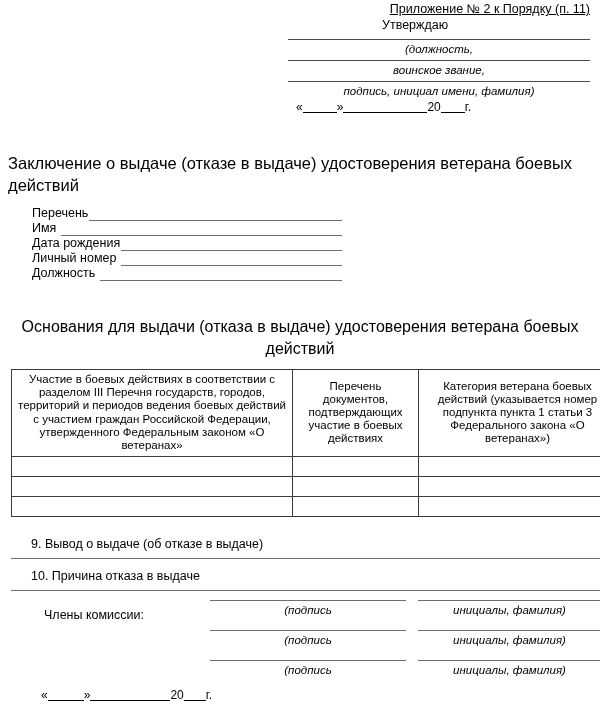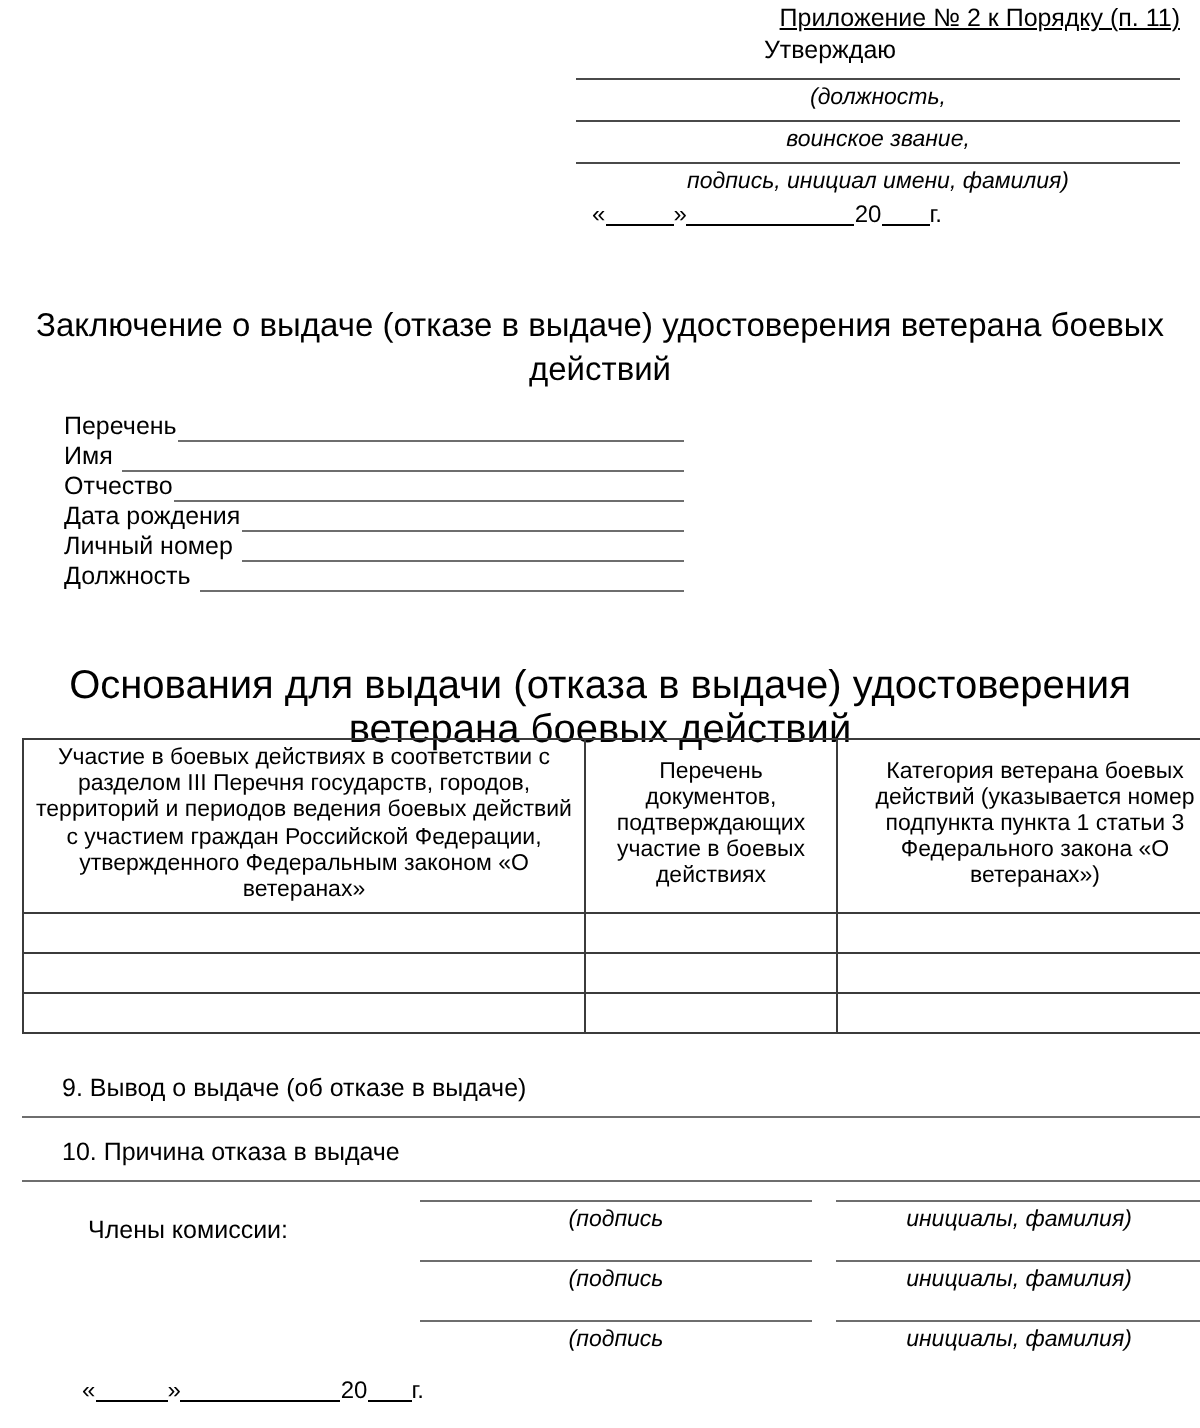--- a/index.html
+++ b/index.html
@@ -73,31 +73,30 @@
     border-bottom: 1px solid #000;
     vertical-align: -2px;
   }
 
   
   .doc-title {
     position: absolute;
     left: 8px;
     top: 152px;
     width: 584px;
-    text-align: center;
     font-size: 16.5px;
     line-height: 22px;
   }
   .section-title {
     position: absolute;
     left: 8px;
-    top: 332px;
+    top: 316px;
     width: 584px;
     text-align: center;
-    font-size: 20px;
+    font-size: 16px;
     line-height: 22px;
   }
 
   
   .fields {
     position: absolute;
     left: 32px;
     top: 206px;
     width: 310px;
   }
@@ -231,24 +230,20 @@
 
   <div class="doc-title">Заключение о выдаче (отказе в выдаче) удостоверения ветерана боевых действий</div>
 
   <div class="fields">
     <div class="field-row">
       <span class="field-label">Перечень</span>
       <span class="field-fill"></span>
     </div>
     <div class="field-row gap">
       <span class="field-label">Имя</span>
-      <span class="field-fill"></span>
-    </div>
-    <div class="field-row">
-      <span class="field-label">Отчество</span>
       <span class="field-fill"></span>
     </div>
     <div class="field-row">
       <span class="field-label">Дата рождения</span>
       <span class="field-fill"></span>
     </div>
     <div class="field-row gap">
       <span class="field-label">Личный номер</span>
       <span class="field-fill"></span>
     </div>

